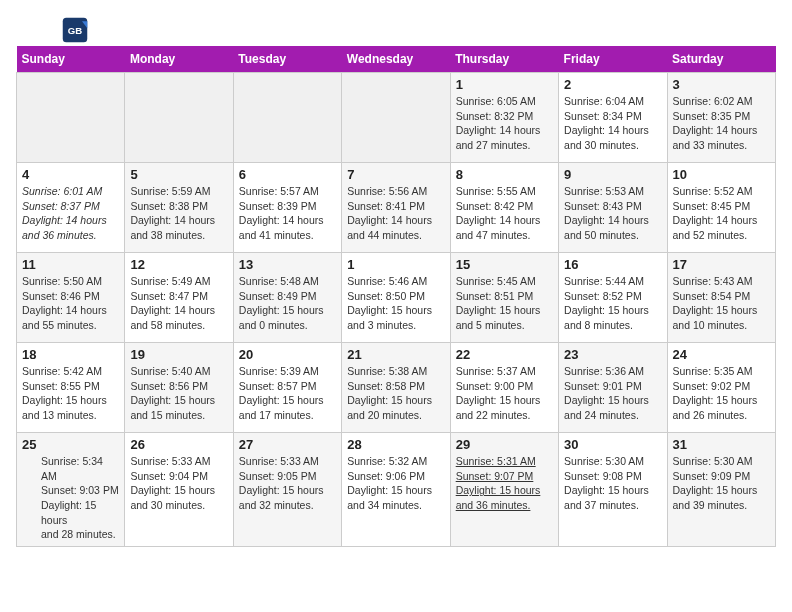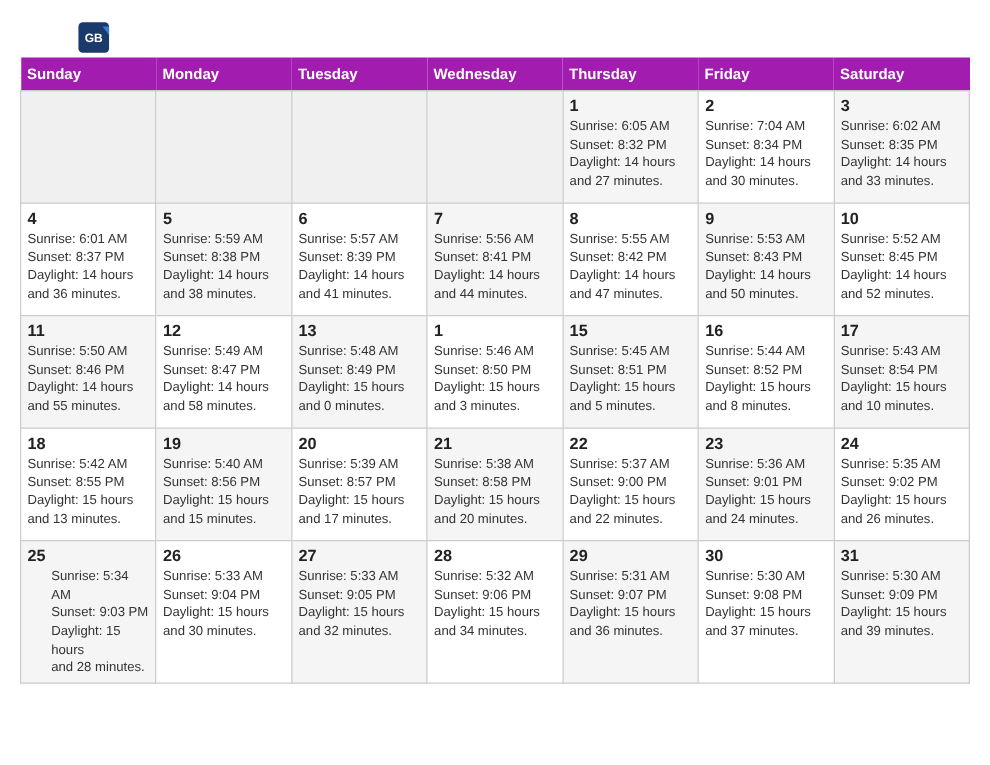--- a/index.html
+++ b/index.html
@@ -96,37 +96,37 @@
         <td class="empty"></td>
         <td class="shaded">
           <span class="day-number">1</span>
           <div class="day-info" style="white-space: pre-line;">Sunrise: 6:05 AM
 Sunset: 8:32 PM
 Daylight: 14 hours
 and 27 minutes.</div>
         </td>
         <td>
           <span class="day-number">2</span>
-          <div class="day-info" style="white-space: pre-line;">Sunrise: 7:04 AM
+          <div class="day-info" style="white-space: pre-line;">Sunrise: 6:04 AM
 Sunset: 8:34 PM
 Daylight: 14 hours
 and 30 minutes.</div>
         </td>
         <td class="shaded">
           <span class="day-number">3</span>
           <div class="day-info" style="white-space: pre-line;">Sunrise: 6:02 AM
 Sunset: 8:35 PM
 Daylight: 14 hours
 and 33 minutes.</div>
         </td>
       </tr>
       <tr>
         <td>
           <span class="day-number">4</span>
-          <div class="day-info" style="white-space: pre-line;">Sunrise: 6:01 AM
+          <div class="day-info" style="white-space: pre-line; font-style: italic;">Sunrise: 6:01 AM
 Sunset: 8:37 PM
 Daylight: 14 hours
 and 36 minutes.</div>
         </td>
         <td class="shaded">
           <span class="day-number">5</span>
           <div class="day-info" style="white-space: pre-line;">Sunrise: 5:59 AM
 Sunset: 8:38 PM
 Daylight: 14 hours
 and 38 minutes.</div>
@@ -293,21 +293,21 @@
         </td>
         <td>
           <span class="day-number">28</span>
           <div class="day-info" style="white-space: pre-line;">Sunrise: 5:32 AM
 Sunset: 9:06 PM
 Daylight: 15 hours
 and 34 minutes.</div>
         </td>
         <td class="shaded">
           <span class="day-number">29</span>
-          <div class="day-info" style="white-space: pre-line;">Sunrise: 5:31 AM
+          <div class="day-info" style="white-space: pre-line; text-decoration: underline;">Sunrise: 5:31 AM
 Sunset: 9:07 PM
 Daylight: 15 hours
 and 36 minutes.</div>
         </td>
         <td>
           <span class="day-number">30</span>
           <div class="day-info" style="white-space: pre-line;">Sunrise: 5:30 AM
 Sunset: 9:08 PM
 Daylight: 15 hours
 and 37 minutes.</div>

